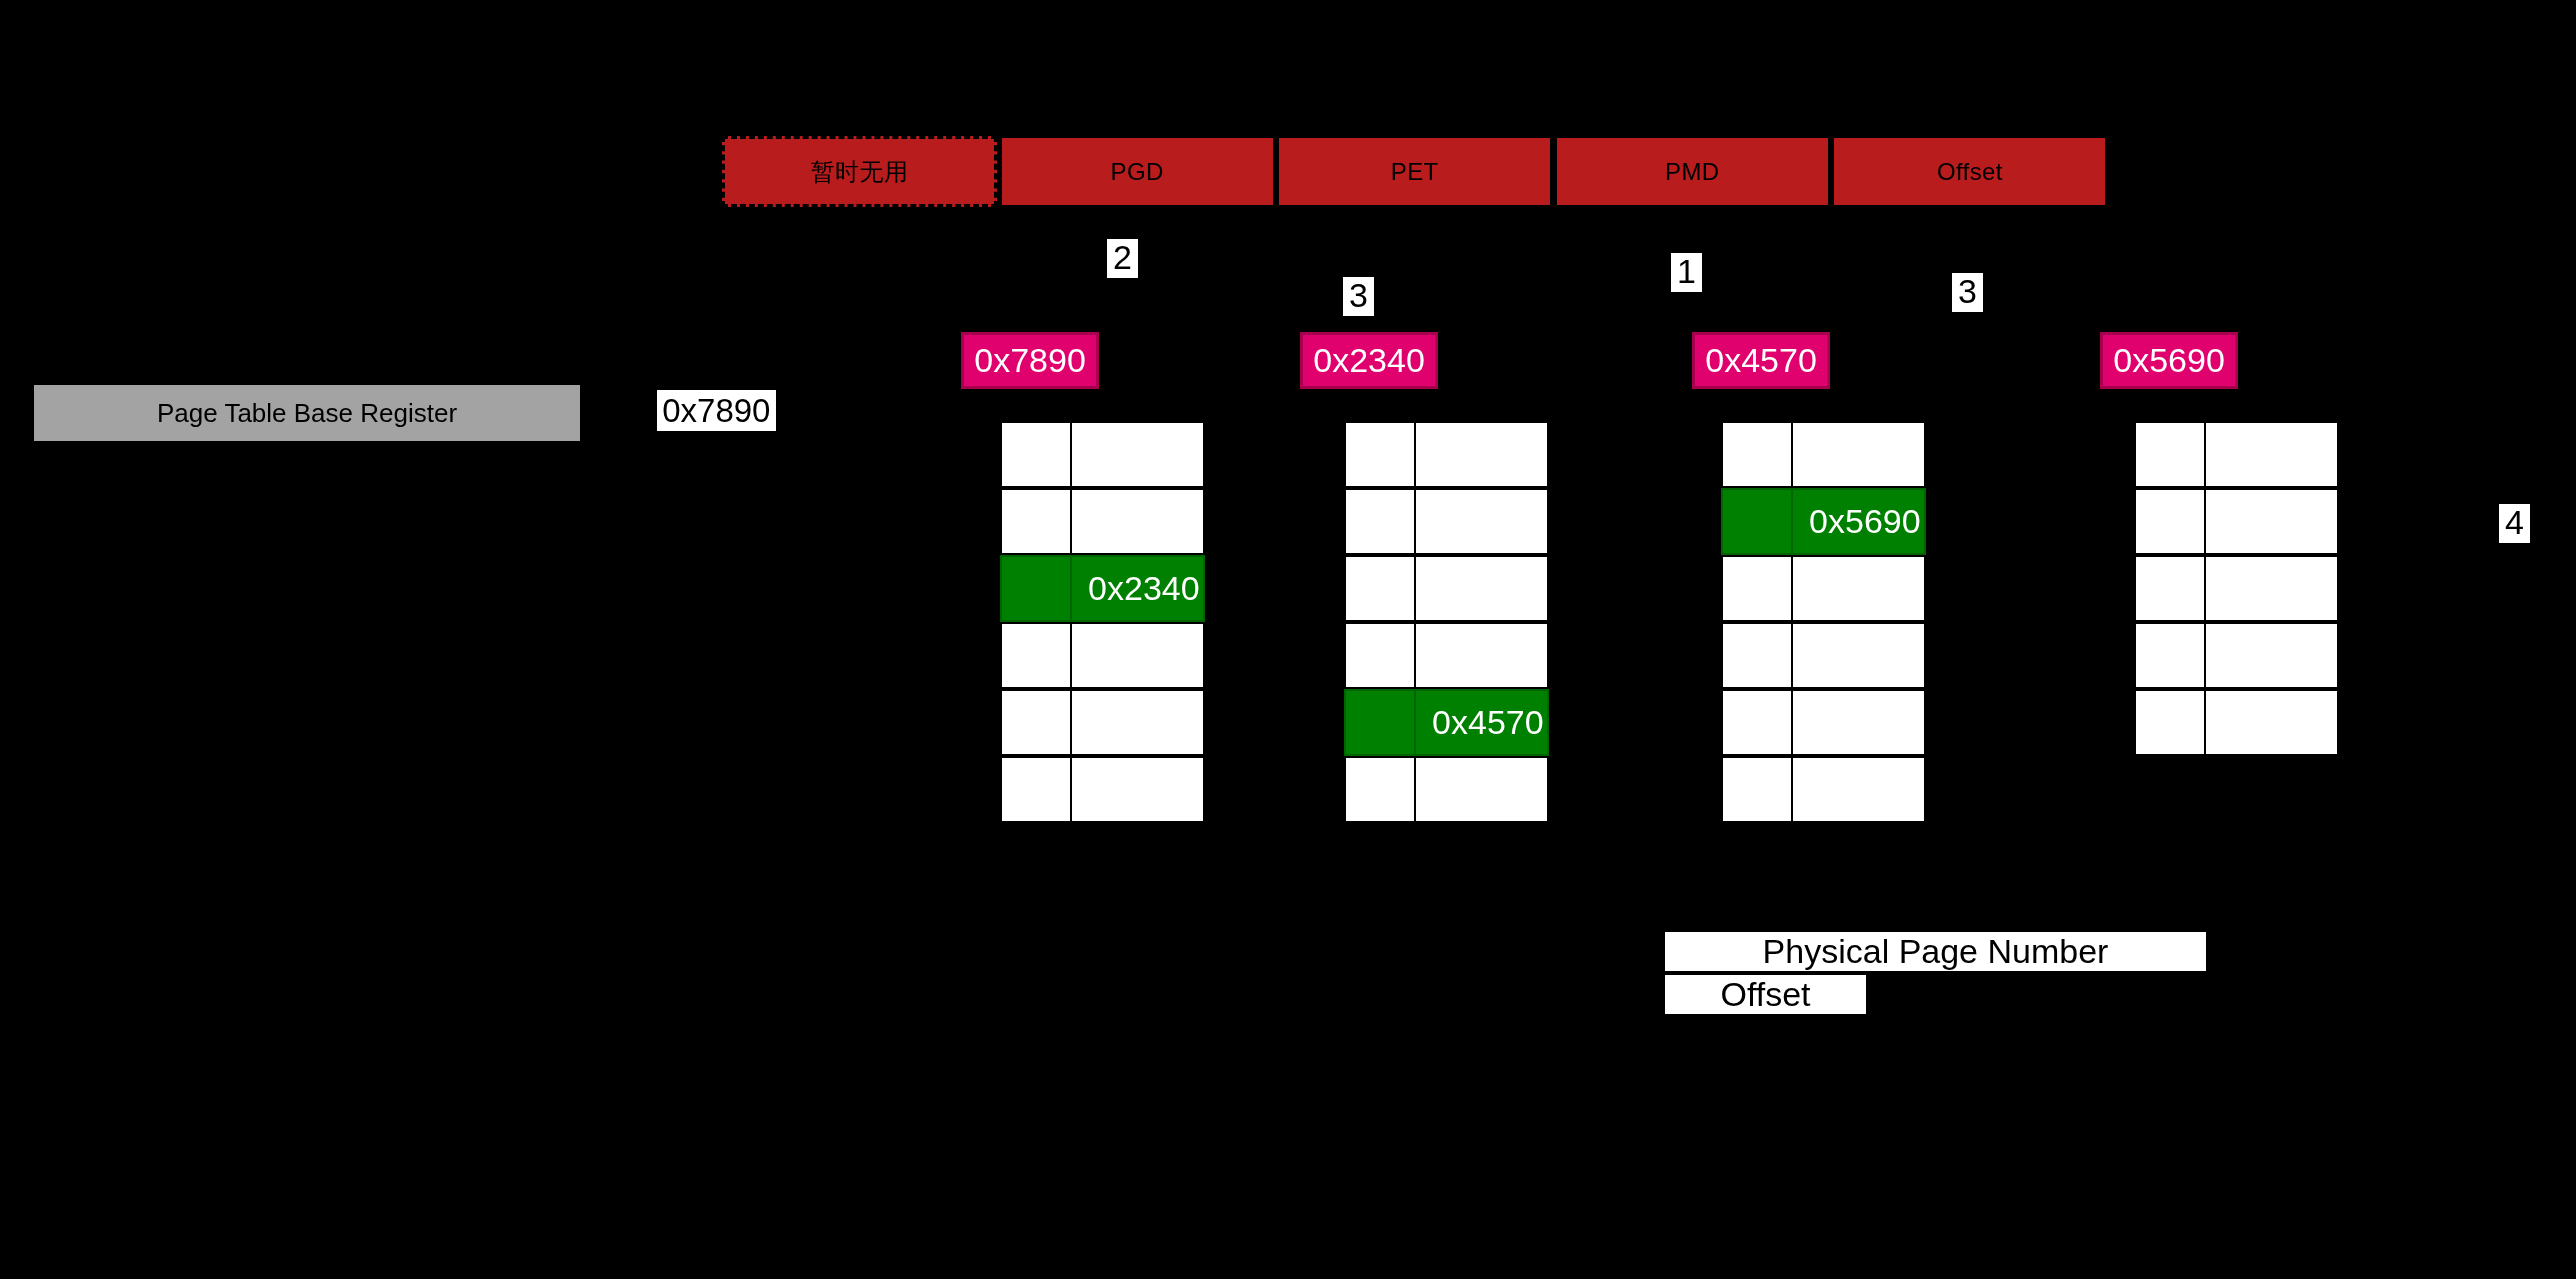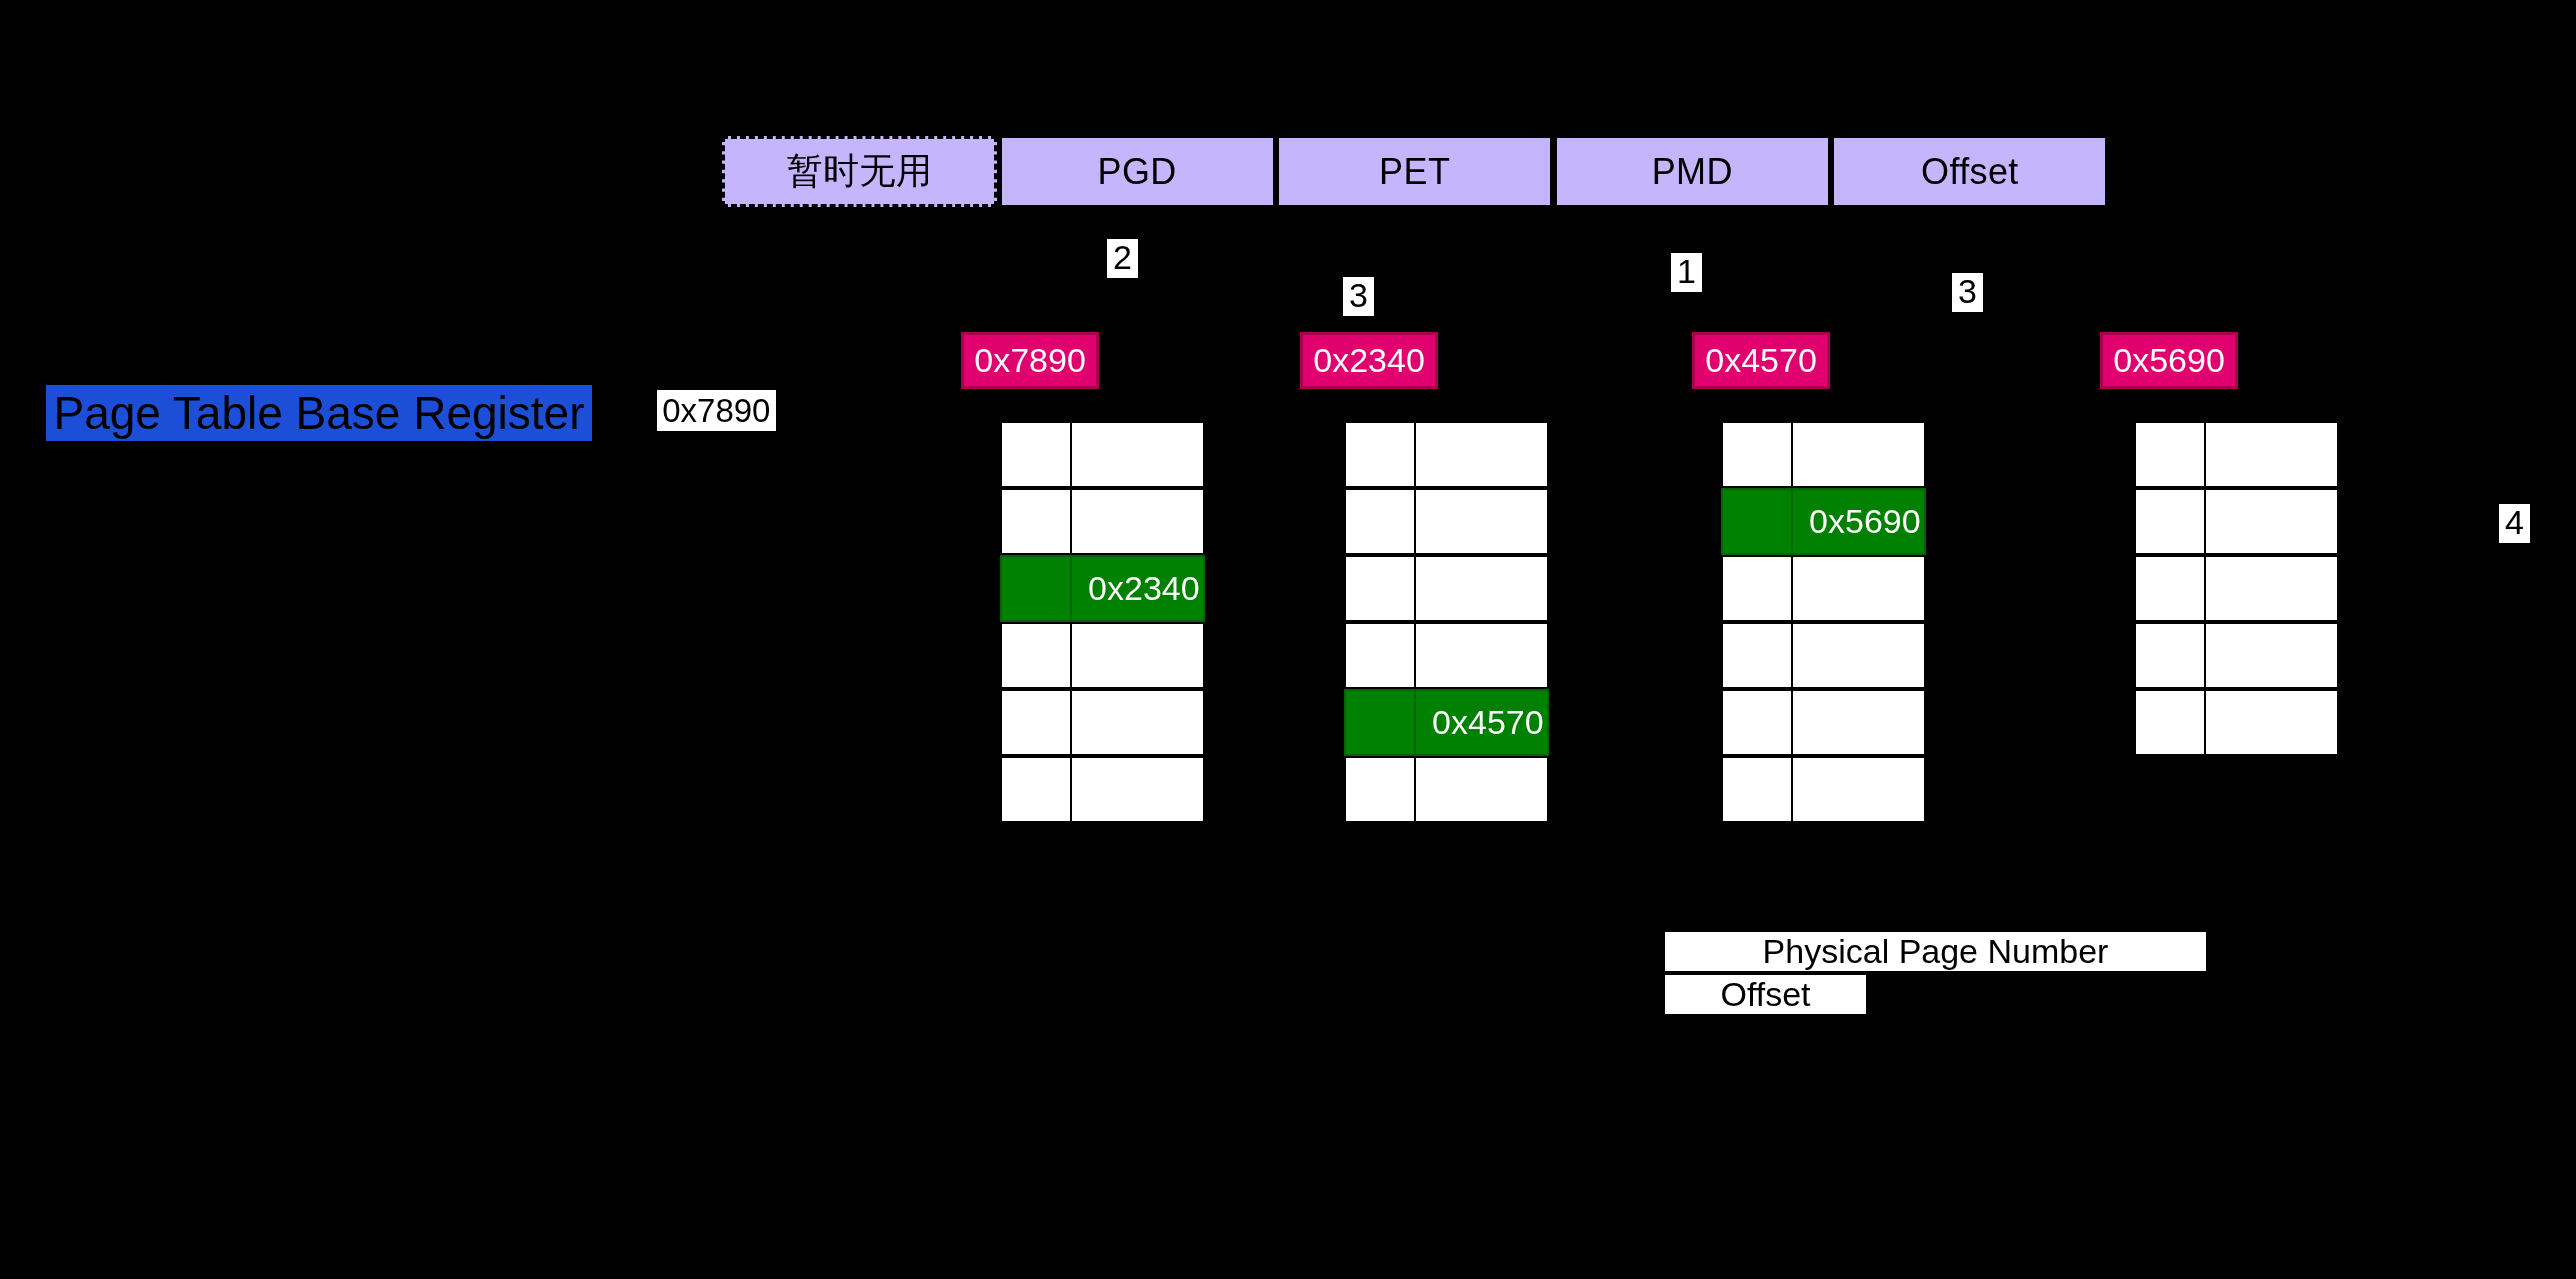--- a/index.html
+++ b/index.html
@@ -23,48 +23,48 @@
     left: 722px;
     top: 136px;
     height: 71px;
     display: flex;
     flex-direction: row;
     align-items: stretch;
   }
   .va-cell {
     width: 275px;
     height: 71px;
-    background: #c4b5fd;
+    background: #b91c1c;
     border: 2.6px solid #000000;
     margin-right: 2.6px;
     display: flex;
     align-items: center;
     justify-content: center;
-    font-size: 36px;
+    font-size: 24px;
     letter-spacing: 0.4px;
     box-sizing: border-box;
   }
   .va-cell:last-child { margin-right: 0; }
   .va-cell.dashed {
     border: 3.4px dashed #000000;
   }
 
   
   #ptbr-box {
     position: absolute;
-    left: 44px;
+    left: 32px;
     top: 383px;
     width: 550px;
     height: 60px;
-    background: #1d4ed8;
+    background: #a3a3a3;
     border: 2.6px solid #000000;
     display: flex;
     align-items: center;
     justify-content: center;
-    font-size: 46px;
+    font-size: 26px;
     box-sizing: border-box;
   }
   #ptbr-value {
     position: absolute;
     left: 657px;
     top: 390px;
     background: #ffffff;
     color: #000000;
     font-size: 33px;
     line-height: 1.15;

